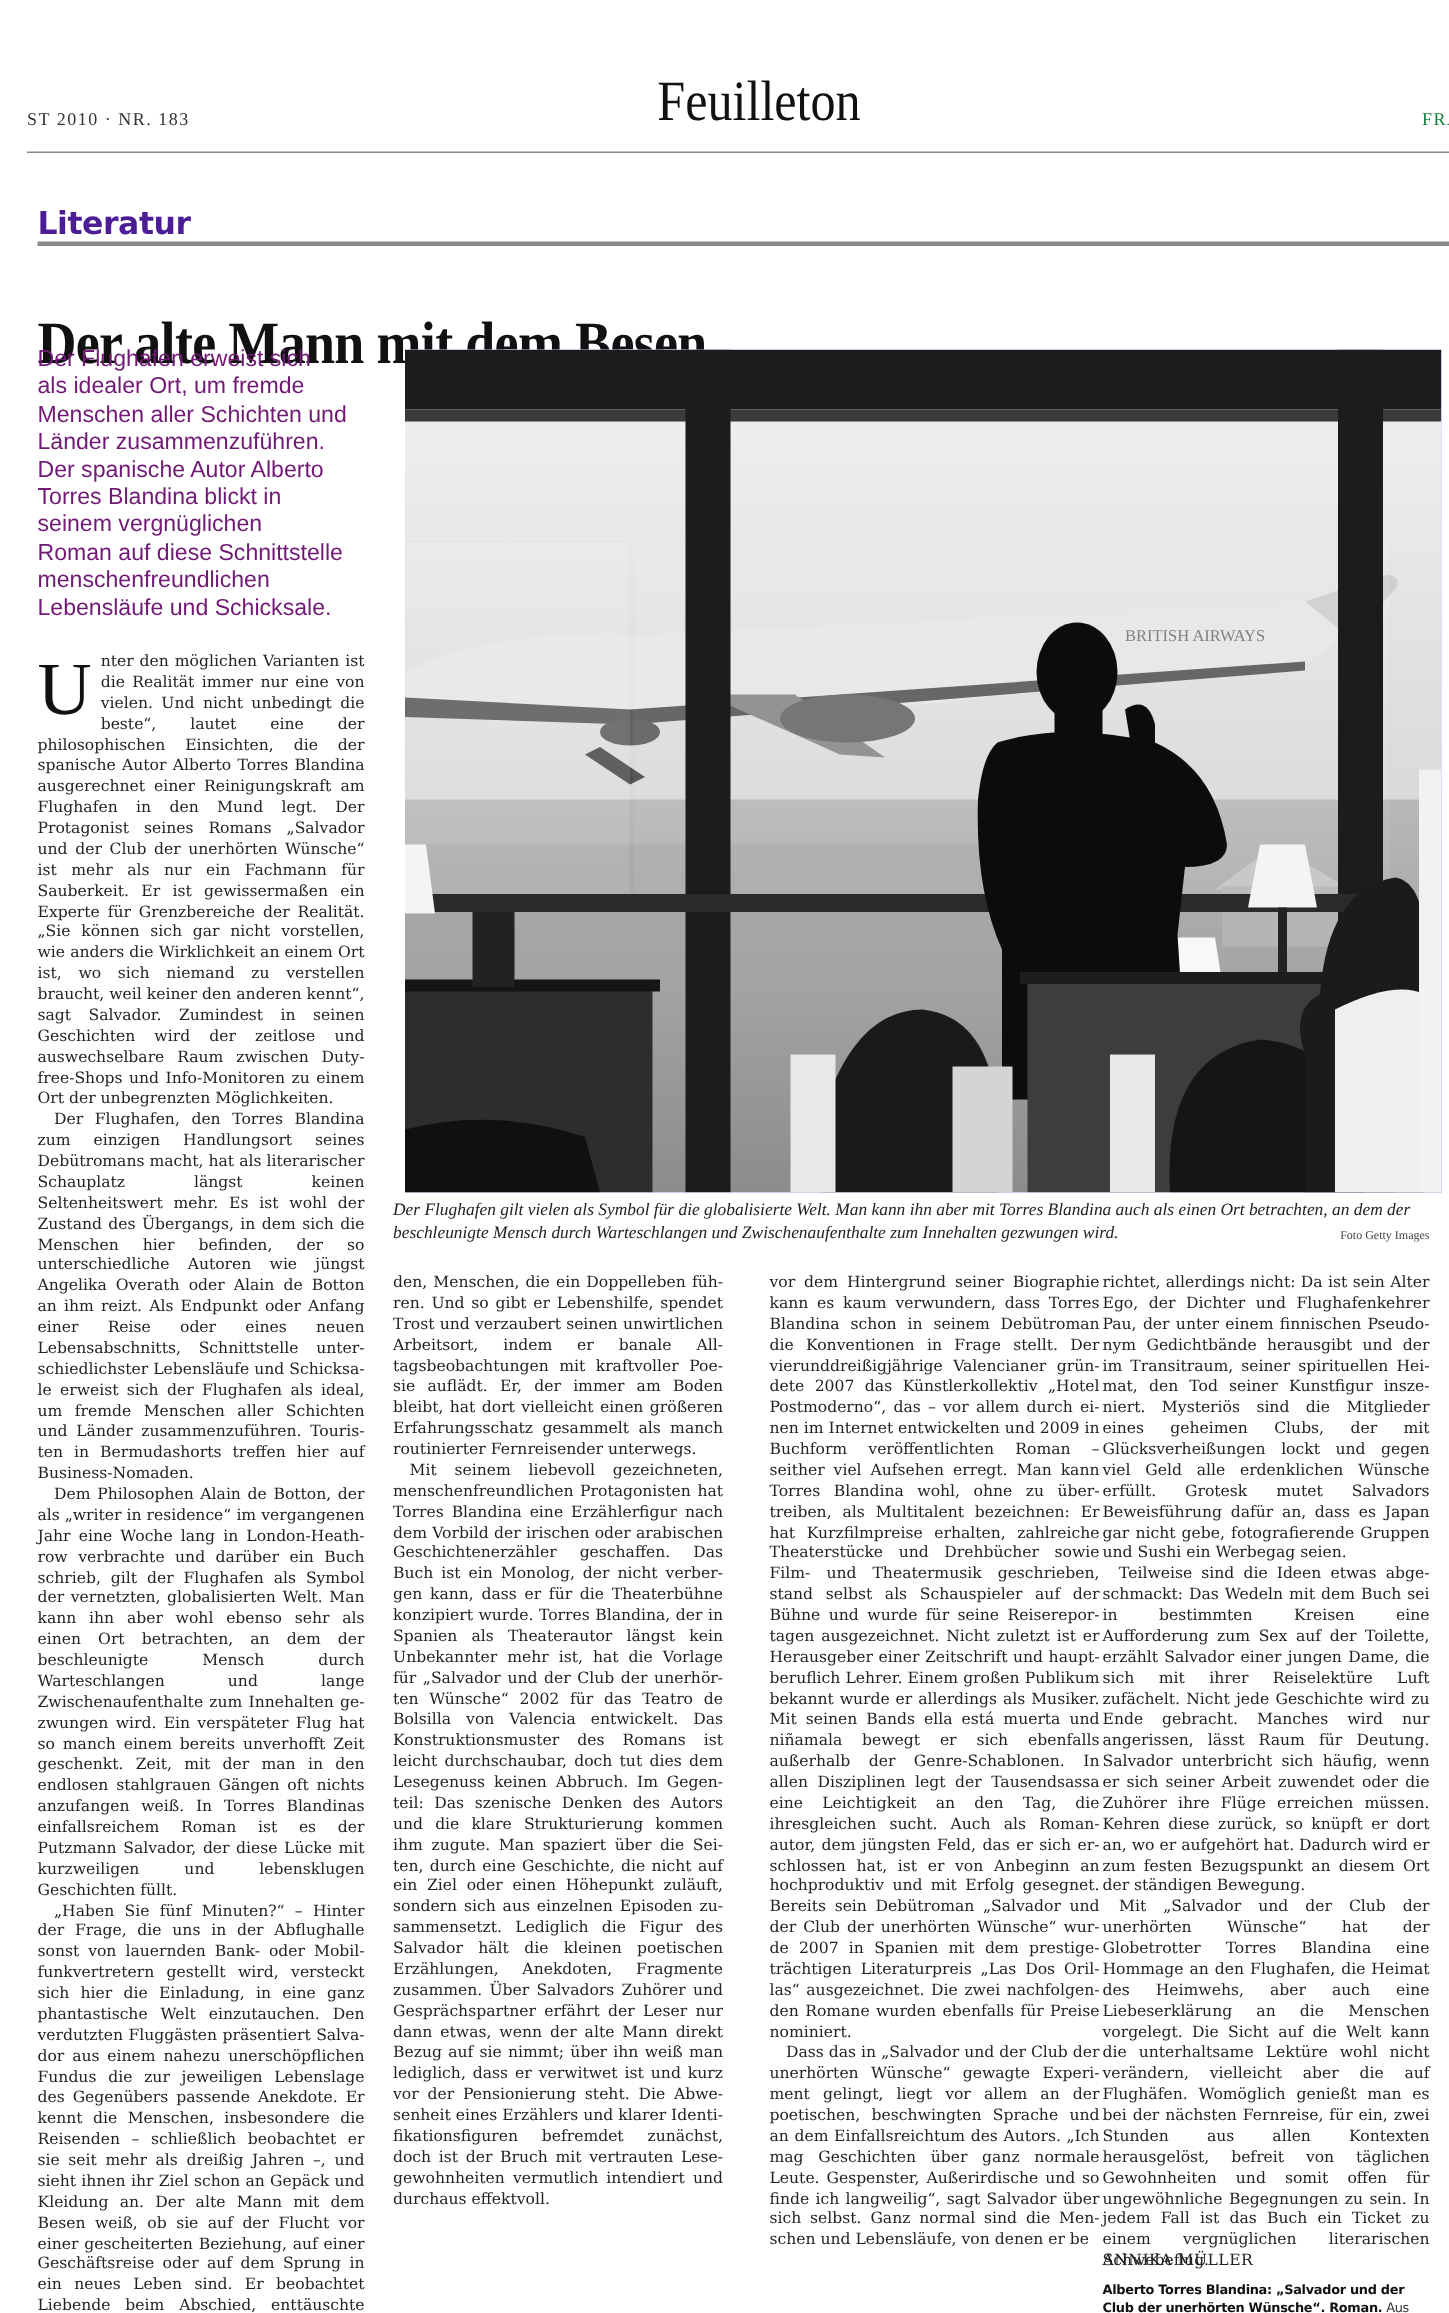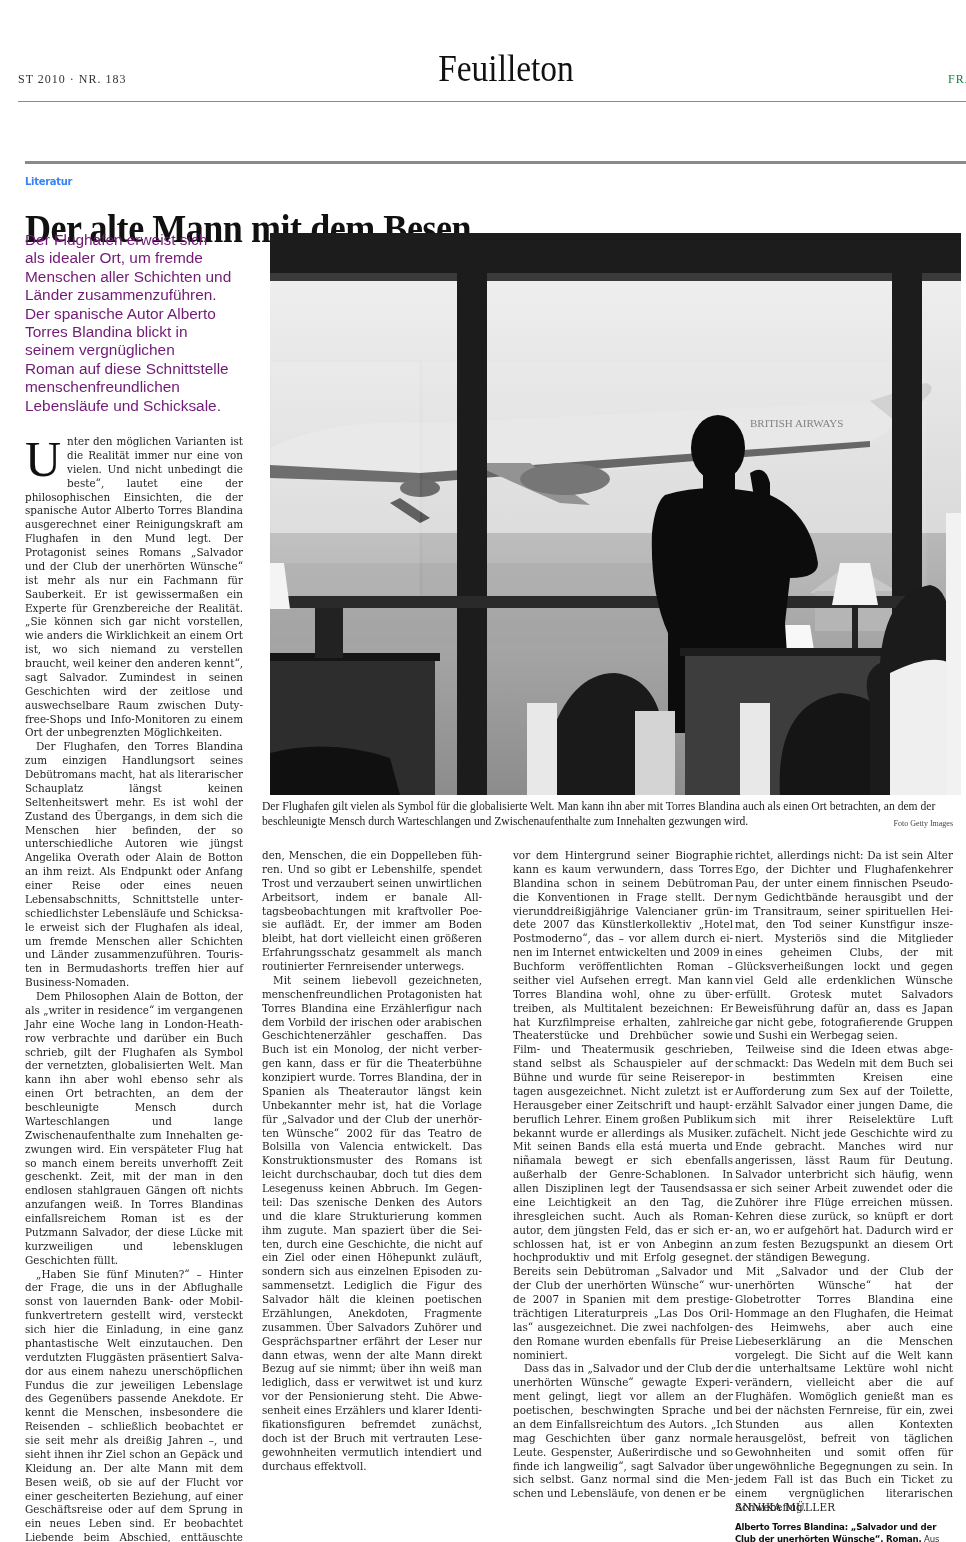--- a/index.html
+++ b/index.html
@@ -3,42 +3,42 @@
 <meta charset="utf-8">
 <style>
   html, body { margin: 0; padding: 0; background: #ffffff; }
   body { width: 966px; height: 1542px; position: relative; overflow: hidden; color: #1a1a1a; font-family: "DejaVu Serif", serif; }
 
   .masthead { position: absolute; left: 18px; top: 0; width: 966px; height: 101px; border-bottom: 1px solid #8a8a8a; }
   .mast-left { position: absolute; left: 0; top: 72px; font-family: "Liberation Serif", serif; font-size: 12px; letter-spacing: 1px; color: #333; }
   .mast-title { position: absolute; left: 0; width: 976px; text-align: center; top: 46px; font-family: "Liberation Serif", serif; font-size: 38px; color: #111; transform: scaleX(0.88); }
   .mast-right { position: absolute; right: 0; top: 72px; font-family: "Liberation Serif", serif; font-size: 12px; letter-spacing: 1px; color: #15803d; }
 
-  .rubric { position: absolute; left: 25px; top: 137px; font-family: "DejaVu Sans", sans-serif; font-weight: bold; font-size: 10px; color: #3b82f6; letter-spacing: -0.3px; margin-top: 39px; }
+  .rubric { position: absolute; left: 25px; top: 137px; font-family: "DejaVu Sans", sans-serif; font-weight: bold; font-size: 21px; color: #4c1d95; letter-spacing: -0.3px; }
   .rubric-rule { position: absolute; left: 25px; top: 161px; width: 941px; height: 3px; background: #8a8a8a; }
 
   .headline { position: absolute; left: 25px; top: 178px; font-family: "Liberation Serif", serif; font-size: 40px; color: #111; white-space: nowrap; transform: scaleX(0.9); transform-origin: left top; letter-spacing: -0.5px; }
 
   .teaser { position: absolute; left: 25px; top: 231px; width: 230px; font-family: Liberation Sans, sans-serif; font-size: 15.4px; line-height: 18.4px; color: #701a75; }
   .teaser span { display: block; white-space: nowrap; }
 
   .col { position: absolute; font-family: "DejaVu Serif", serif; font-size: 10.4px; line-height: 13.88px; color: #222; text-align: justify; hyphens: manual; }
   .col p { margin: 0; text-indent: 11px; }
   .col p.first { text-indent: 0; }
   .col1 { left: 25px; top: 435px; width: 218px; }
   .col2 { left: 262px; top: 849px; width: 220px; }
   .col3 { left: 513px; top: 849px; width: 220px; }
   .col4 { left: 735px; top: 849px; width: 218px; }
   .dropcap { float: left; font-family: "Liberation Serif", serif; font-size: 50px; line-height: 40px; margin: 4px 6px 0 0; color: #111; }
   .signature { display: block; margin-top: -13.88px; letter-spacing: 0.3px; }
   .bookinfo { margin-top: 6px; font-family: "DejaVu Sans", sans-serif; font-size: 8.6px; line-height: 12px; color: #333; text-align: left; letter-spacing: -0.2px; }
   .bookinfo b { color: #111; }
 
   .photo { position: absolute; left: 270px; top: 233px; width: 691px; height: 562px; overflow: hidden; background: #c4b5fd; }
-  .caption { position: absolute; left: 262px; top: 800px; width: 691px; font-family: "Liberation Serif", serif; font-size: 11.6px; line-height: 14.8px; color: #222; }
+  .caption { position: absolute; left: 262px; top: 800px; width: 691px; font-family: "Liberation Serif", serif; font-style: italic; font-size: 11.6px; line-height: 14.8px; color: #222; }
   .credit { position: absolute; right: 13px; top: 819px; font-family: "Liberation Serif", serif; font-size: 8px; color: #444; }
 </style>
 </head>
 <body>
 
 <header class="masthead">
   <span class="mast-left">ST 2010 · NR. 183</span>
   <span class="mast-title">Feuilleton</span>
   <span class="mast-right">FRAN</span>
 </header>

